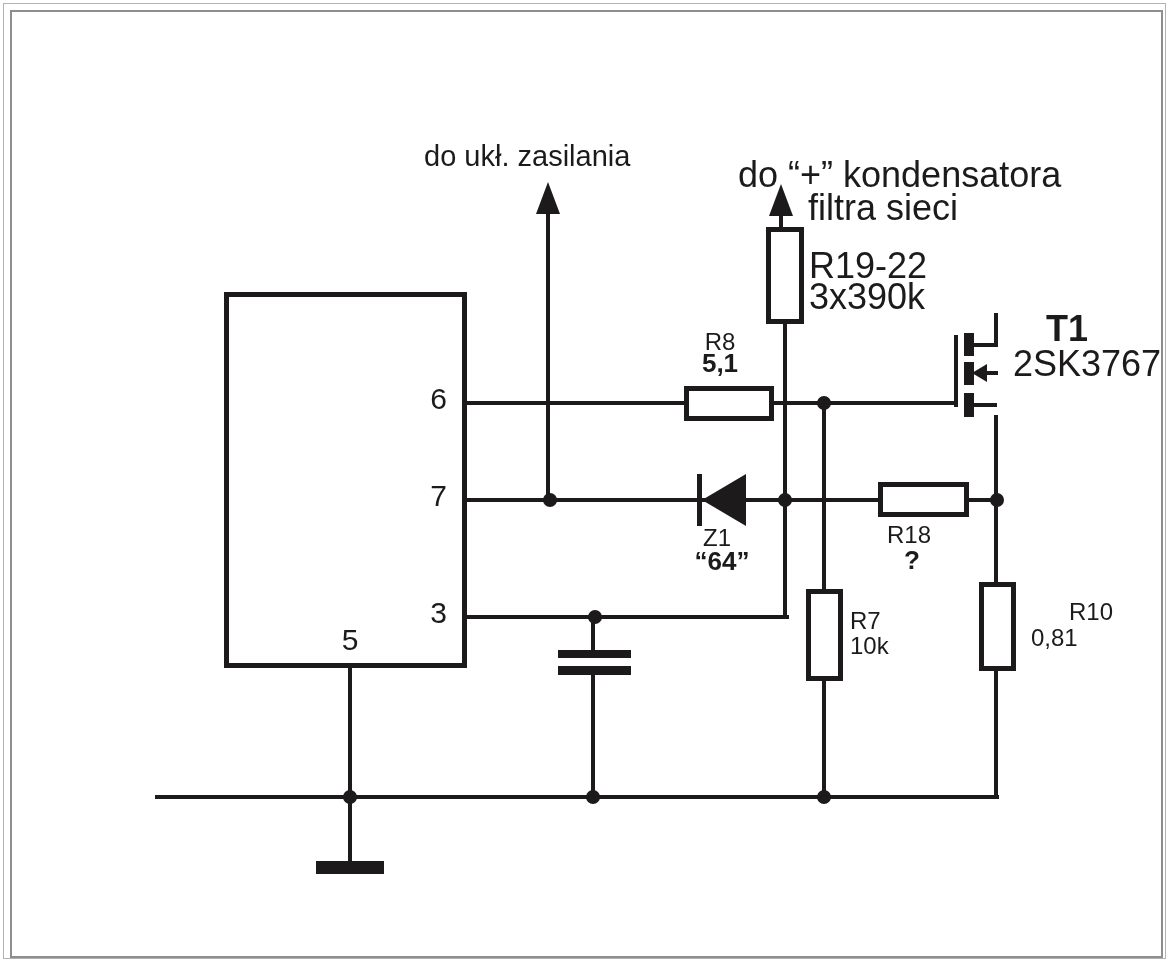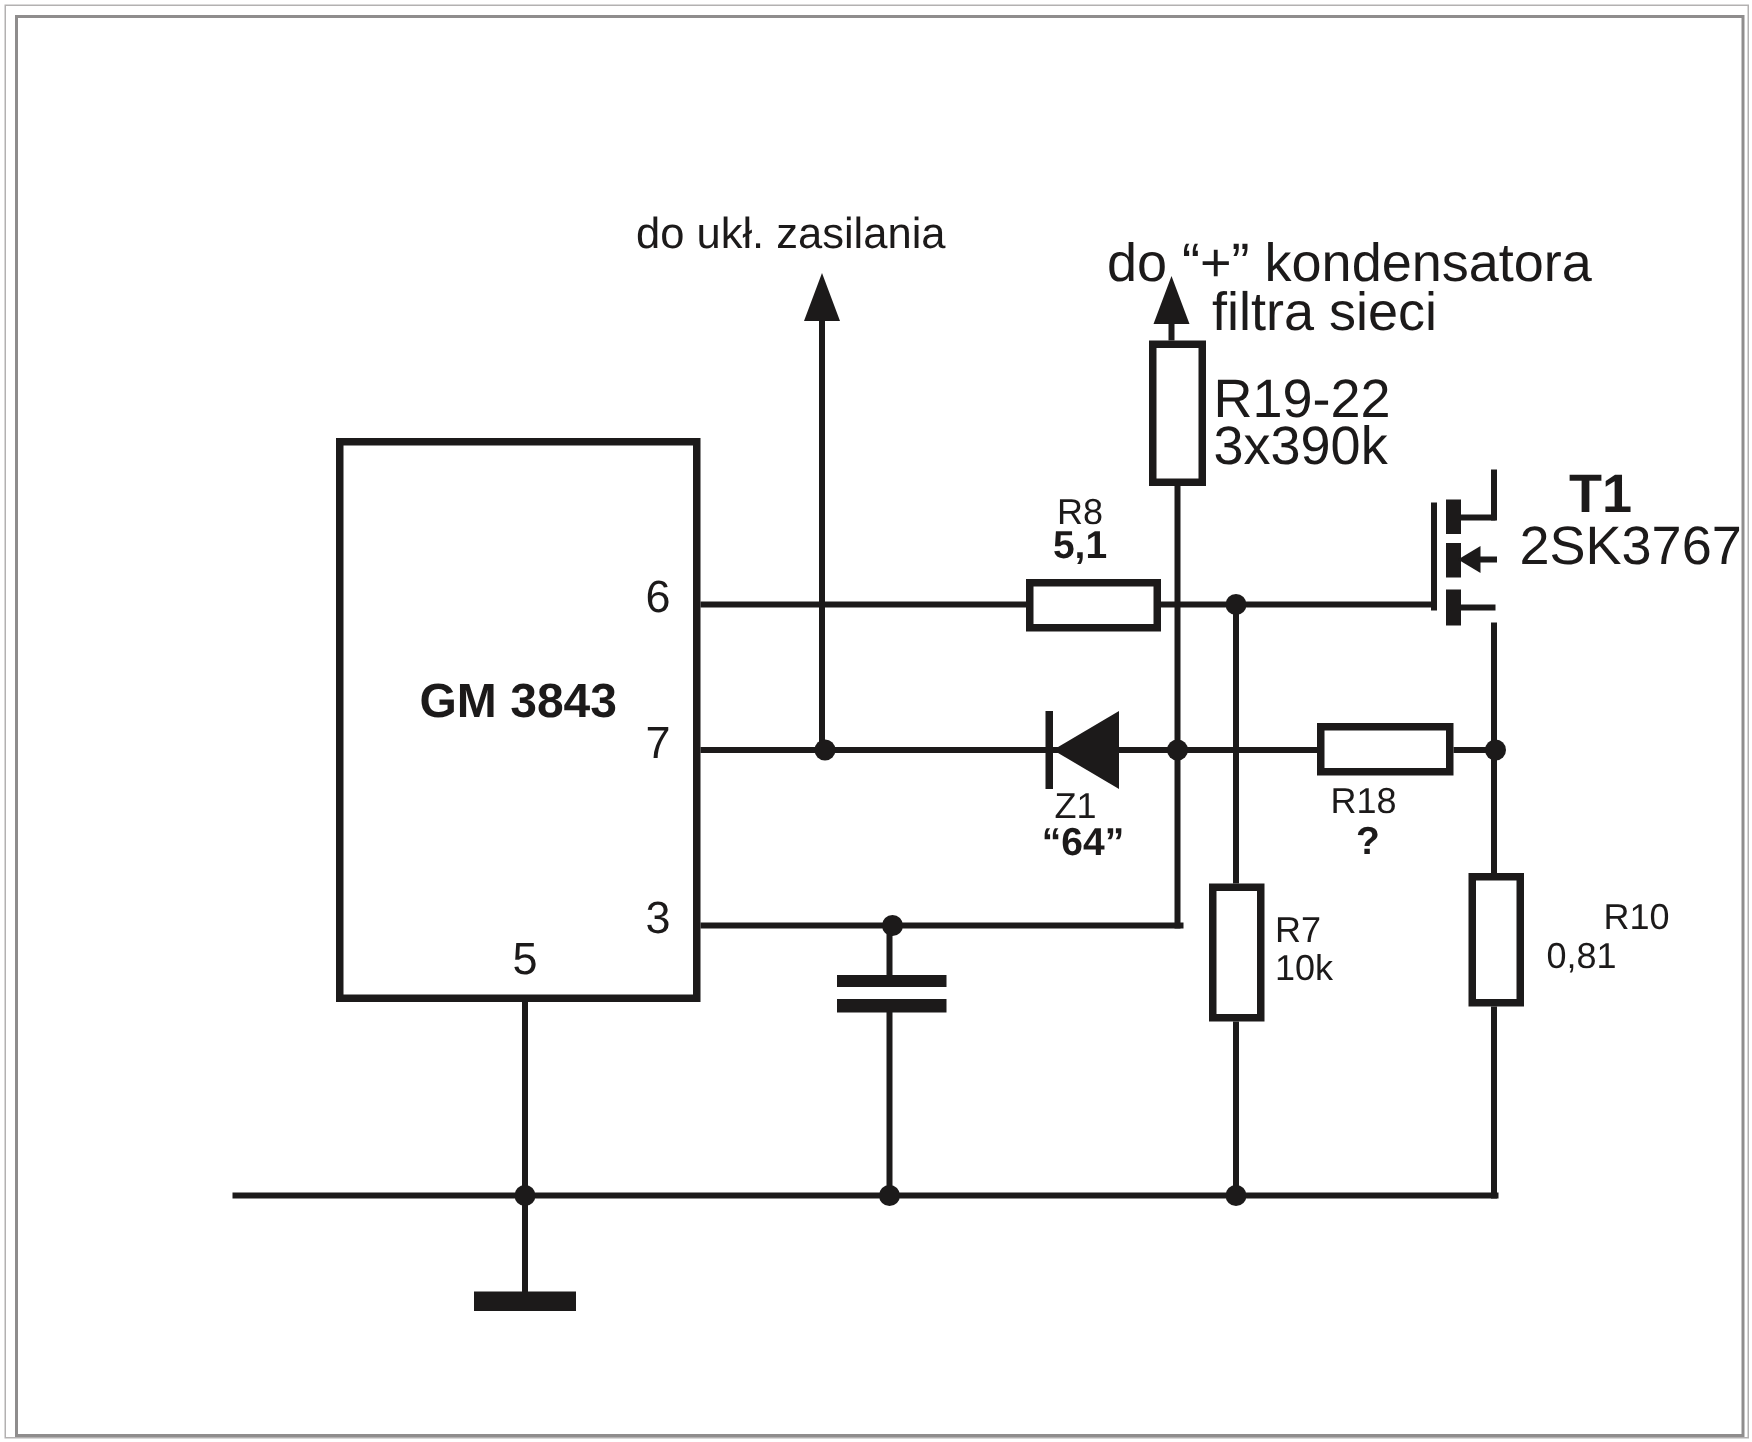--- a/index.html
+++ b/index.html
@@ -81,21 +81,20 @@
   <div class="dot" style="left:778px;top:493px;"></div>
   <div class="dot" style="left:817px;top:396px;"></div>
   <div class="dot" style="left:990px;top:493px;"></div>
   <div class="dot" style="left:343px;top:790px;"></div>
   <div class="dot" style="left:817px;top:790px;"></div>
 
   <div class="arrow-up" style="left:536px;top:182px;"></div>
   <div class="arrow-up" style="left:769px;top:184px;"></div>
 
   <div class="icbox"></div>
-  <div class="label icname ctr" style="left:234px;top:451px;width:223px;">GM 3843</div>
   <div class="label pin rt" style="left:407px;top:383px;width:40px;">6</div>
   <div class="label pin rt" style="left:407px;top:480px;width:40px;">7</div>
   <div class="label pin rt" style="left:407px;top:597px;width:40px;">3</div>
   <div class="label pin ctr" style="left:330px;top:624px;width:40px;">5</div>
 
   <div class="rbox" style="left:766px;top:227px;width:38px;height:97px;"></div>
   <div class="rbox" style="left:684px;top:386px;width:90px;height:35px;"></div>
   <div class="rbox" style="left:878px;top:482px;width:91px;height:35px;"></div>
   <div class="rbox" style="left:806px;top:589px;width:37px;height:92px;"></div>
   <div class="rbox" style="left:979px;top:582px;width:37px;height:89px;"></div>

